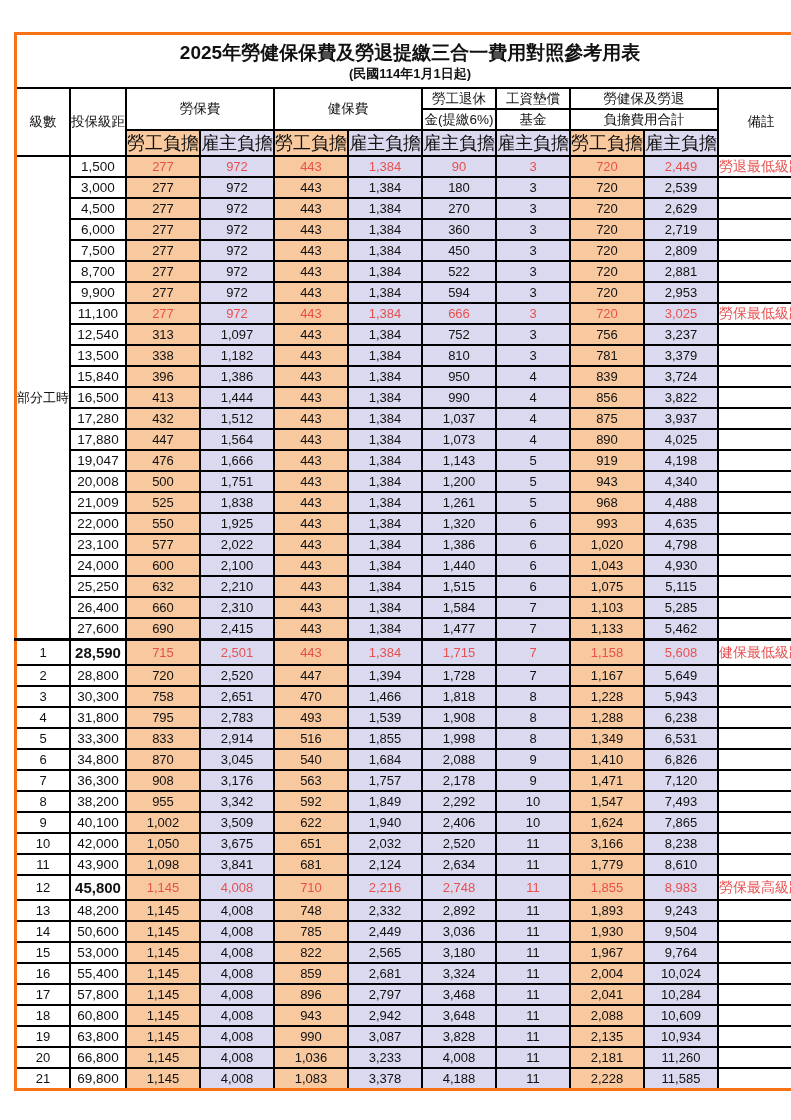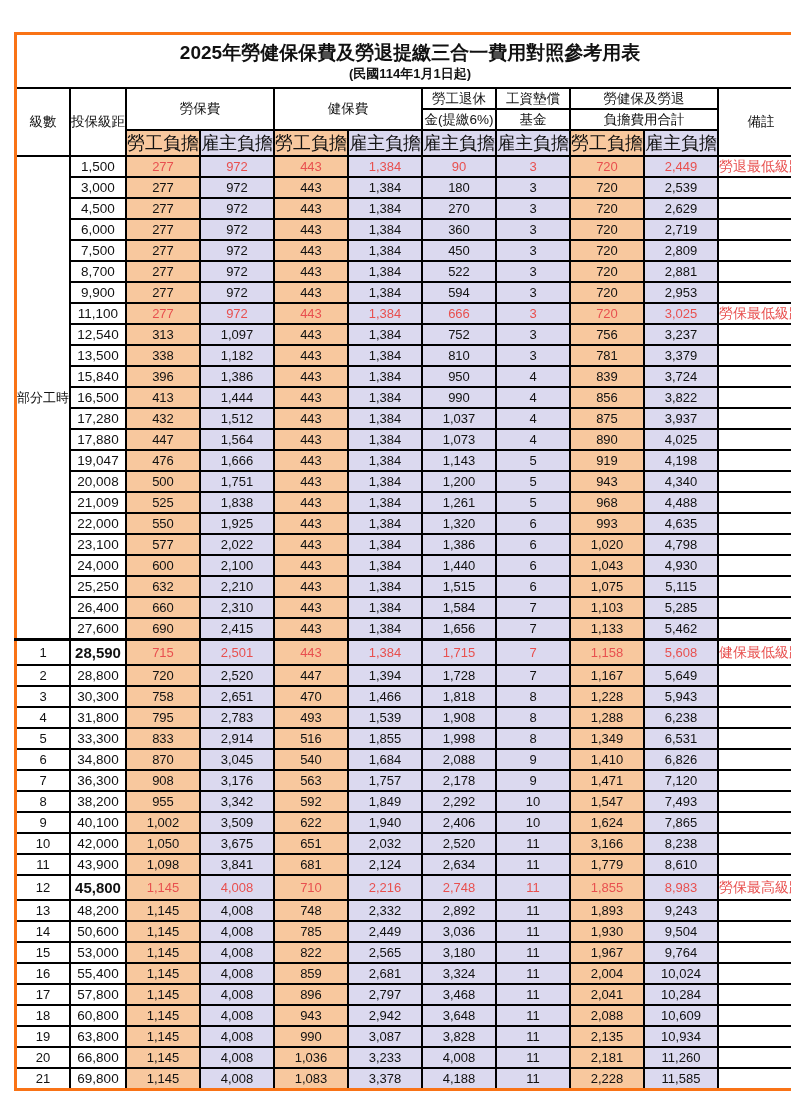--- a/index.html
+++ b/index.html
@@ -365,21 +365,21 @@
           <td class="c-emp val">1,103</td>
           <td class="c-er val">5,285</td>
           <td class="c-remark"></td>
         </tr>
         <tr>
           <td class="c-bracket">27,600</td>
           <td class="c-emp val">690</td>
           <td class="c-er val">2,415</td>
           <td class="c-emp val">443</td>
           <td class="c-er val">1,384</td>
-          <td class="c-er val">1,656</td>
+          <td class="c-er val">1,477</td>
           <td class="c-er val">7</td>
           <td class="c-emp val">1,133</td>
           <td class="c-er val">5,462</td>
           <td class="c-remark"></td>
         </tr>
         <tr class="hl bold-row thick-top">
           <td class="c-level">1</td>
           <td class="c-bracket">28,590</td>
           <td class="c-emp val">715</td>
           <td class="c-er val">2,501</td>

